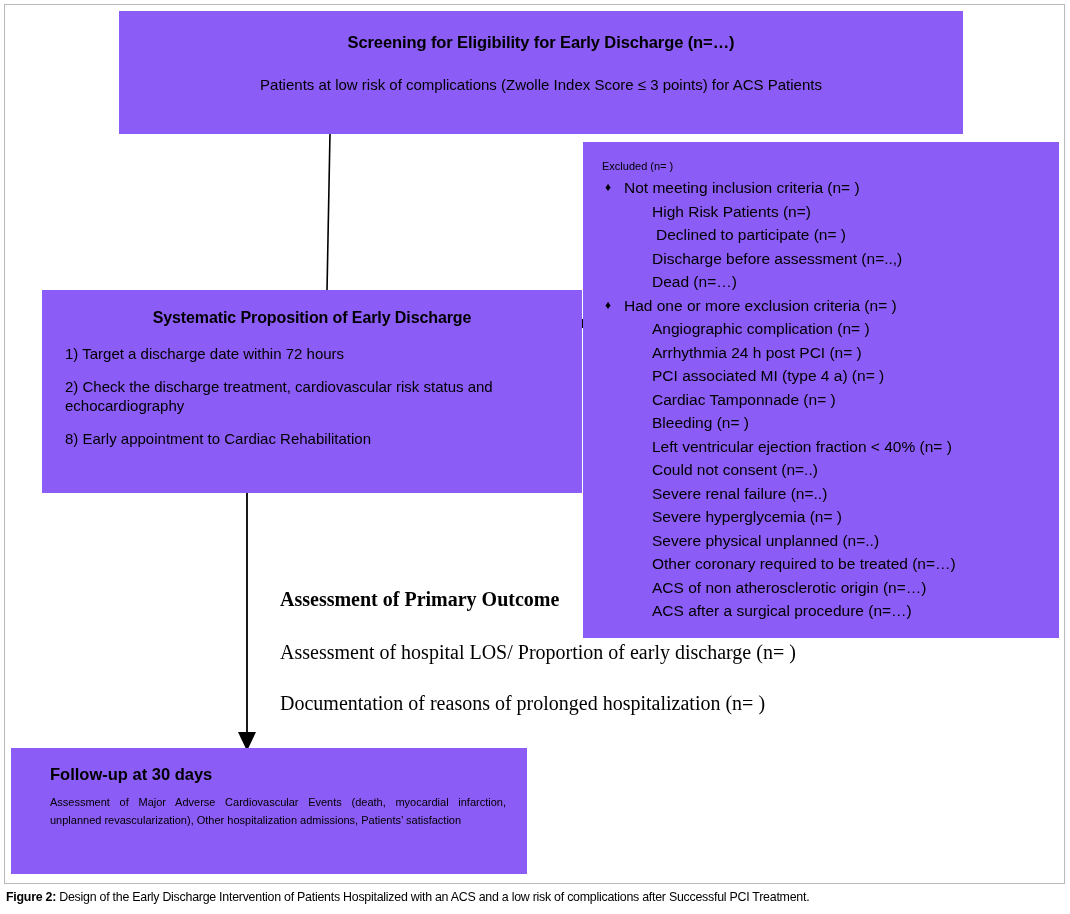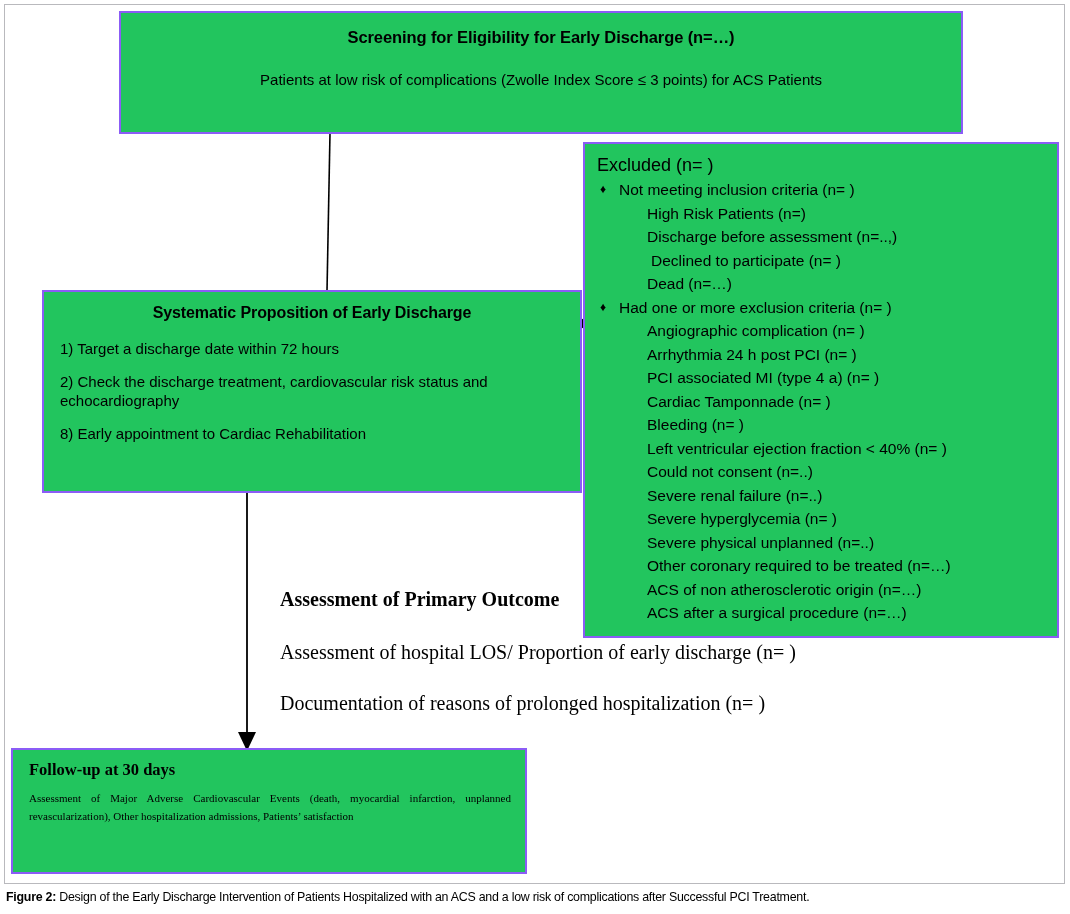--- a/index.html
+++ b/index.html
@@ -24,22 +24,22 @@
     position: absolute;
     left: 4px;
     top: 4px;
     width: 1061px;
     height: 880px;
     border: 1px solid #b9b9bd;
   }
 
   .box {
     position: absolute;
-    border: 2px solid #8b5cf6;
-    background: #22c55e;
+    border: 7px solid #8b5cf6;
+    background: #8b5cf6;
   }
 
   
   #screening-box {
     left: 119px;
     top: 11px;
     width: 844px;
     height: 123px;
     padding: 14px 18px 0 18px;
     text-align: center;
@@ -58,21 +58,21 @@
 
   
   #excluded-box {
     left: 583px;
     top: 142px;
     width: 476px;
     height: 496px;
     padding: 12px 10px 0 12px;
   }
   #excluded-head {
-    font-size: 18px;
+    font-size: 11px;
     line-height: 1.0;
     margin-bottom: 8px;
   }
   .ex-group { margin: 0; }
   .ex-bullet-row {
     display: flex;
     align-items: flex-start;
     font-size: 15.5px;
     line-height: 1.0;
     margin-bottom: 8px;
@@ -132,22 +132,22 @@
     margin-bottom: 28px;
     white-space: nowrap;
   }
 
   
   #followup-box {
     left: 11px;
     top: 748px;
     width: 516px;
     height: 126px;
-    padding: 10px 14px 0 16px;
-    font-family: Liberation Serif, serif;
+    padding: 10px 14px 0 32px;
+    font-family: Liberation Sans, sans-serif;
   }
   #followup-title {
     font-size: 16.5px;
     font-weight: bold;
     margin-bottom: 10px;
   }
   #followup-text {
     font-size: 11px;
     line-height: 1.62;
     text-align: justify;
@@ -197,22 +197,22 @@
 
   <div class="box" id="excluded-box">
     <div id="excluded-head">Excluded  (n=   )</div>
 
     <div class="ex-group">
       <div class="ex-bullet-row">
         <span class="ex-bullet-glyph">♦</span>
         <span class="ex-bullet-text">Not meeting inclusion criteria (n=  )</span>
       </div>
       <div class="ex-sub">High Risk Patients (n=)</div>
+      <div class="ex-sub indent-extra"> Declined to participate (n=  )</div>
       <div class="ex-sub">Discharge before assessment (n=..,)</div>
-      <div class="ex-sub indent-extra"> Declined to participate (n=  )</div>
       <div class="ex-sub">Dead (n=…)</div>
     </div>
 
     <div class="ex-group">
       <div class="ex-bullet-row">
         <span class="ex-bullet-glyph">♦</span>
         <span class="ex-bullet-text">Had one or more exclusion criteria (n=  )</span>
       </div>
       <div class="ex-sub">Angiographic complication (n=  )</div>
       <div class="ex-sub">Arrhythmia 24 h post PCI (n=  )</div>

